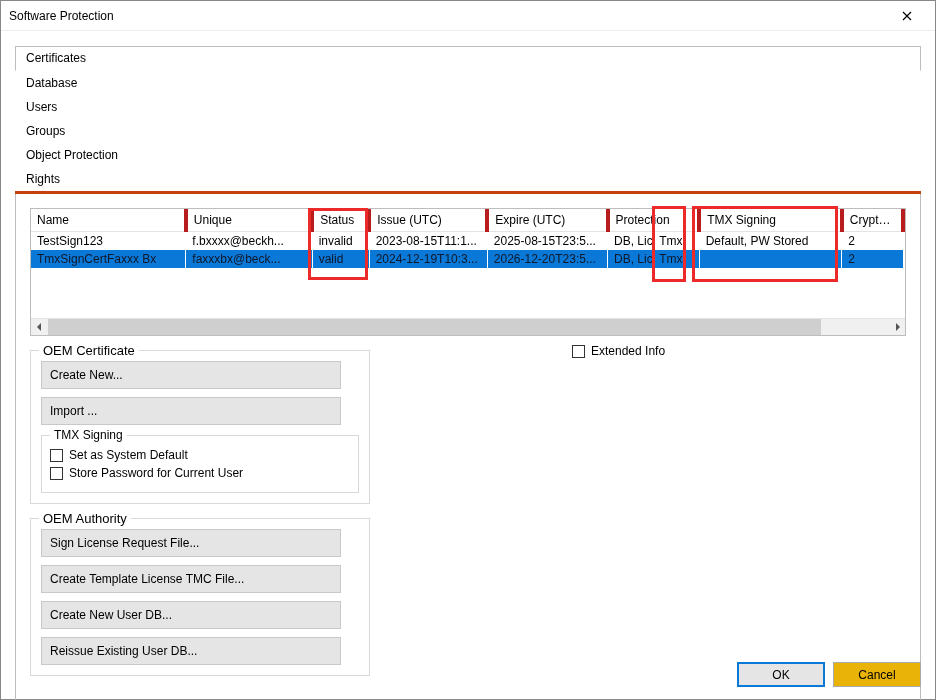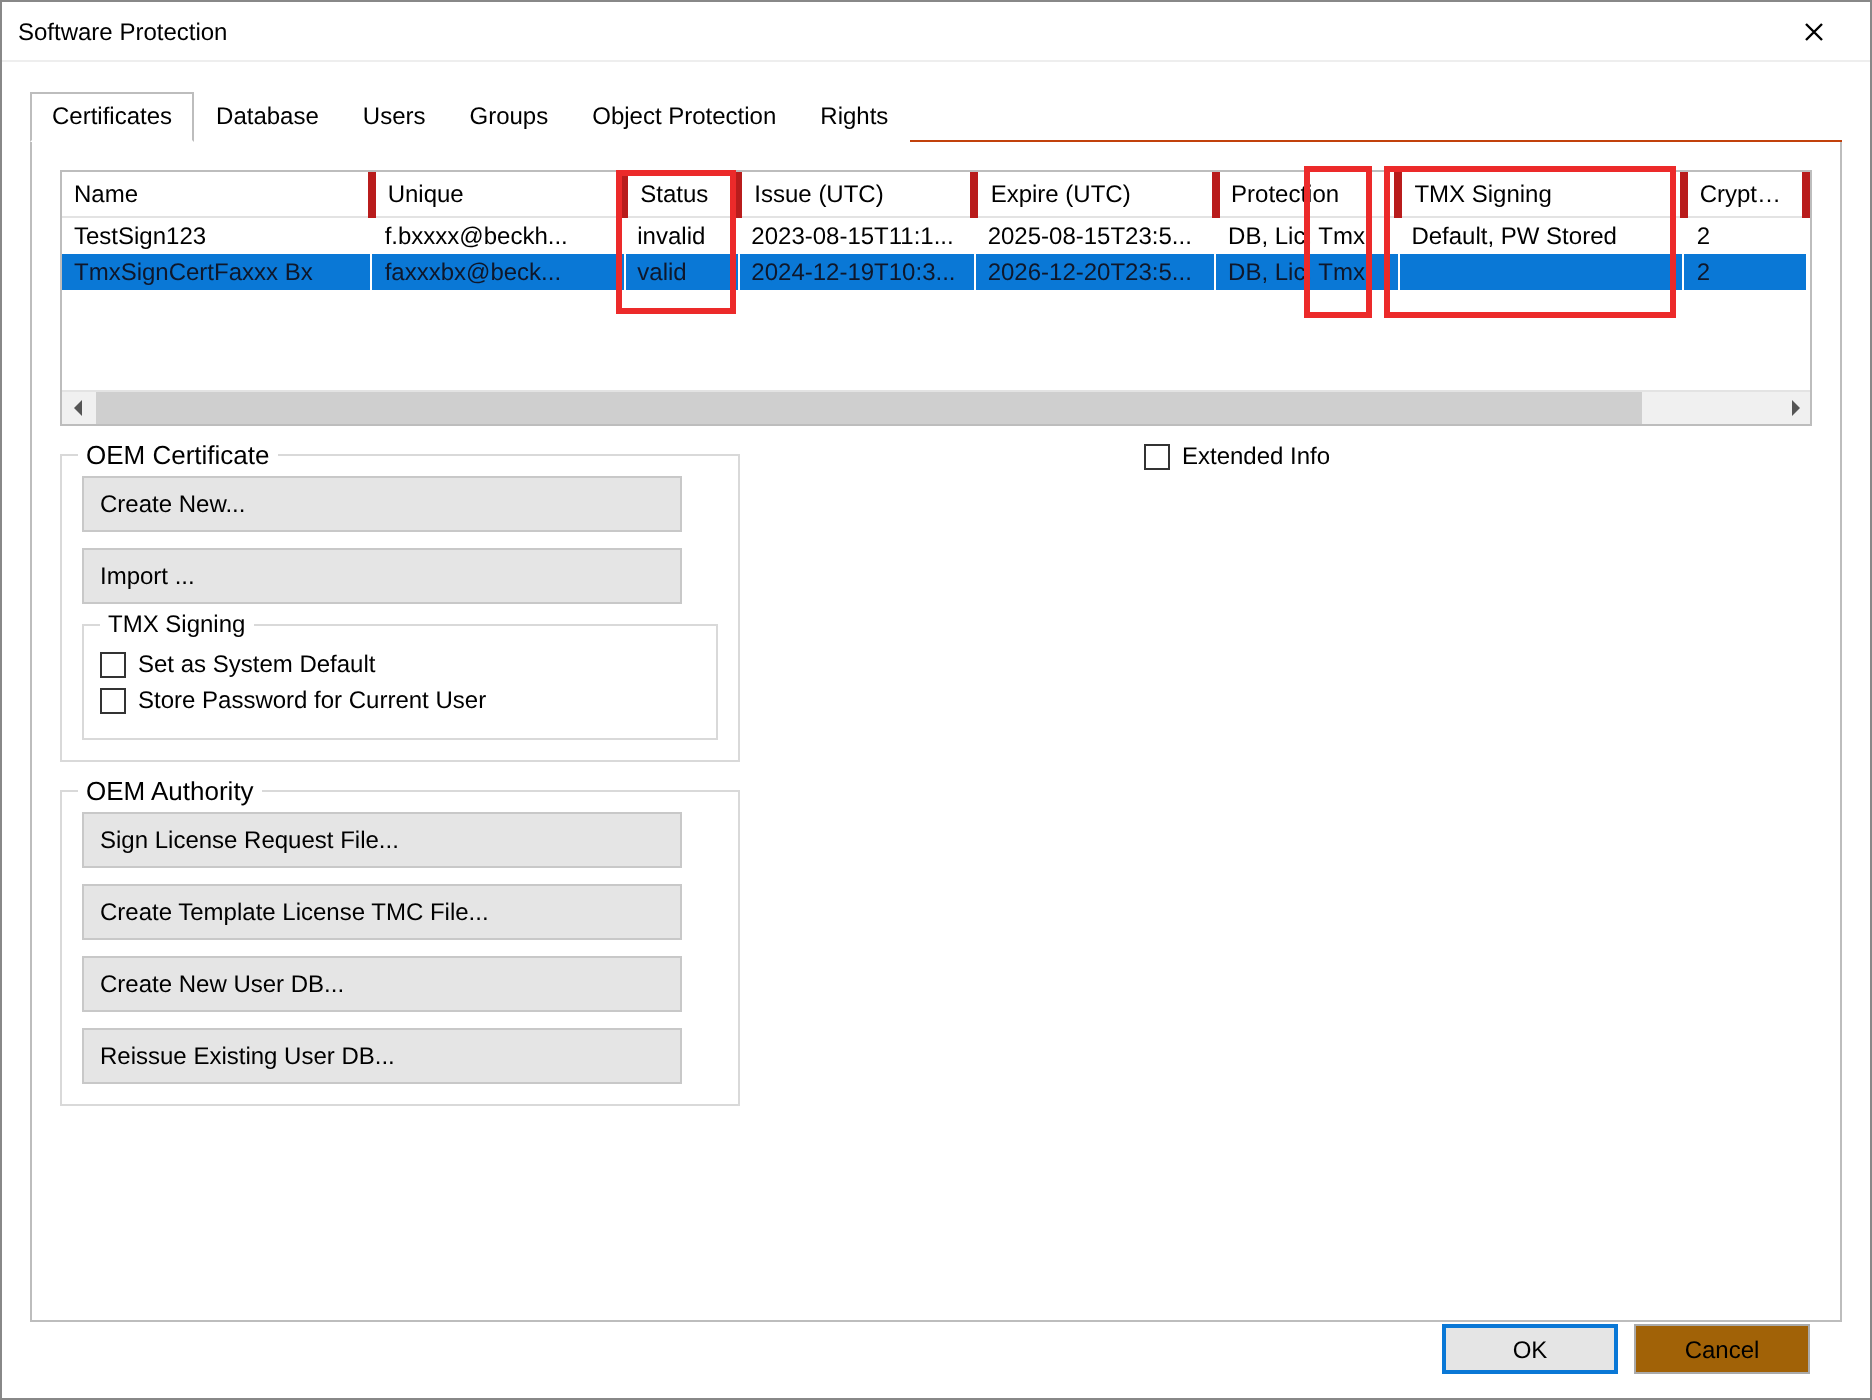--- a/index.html
+++ b/index.html
@@ -8,21 +8,21 @@
     width:936px; height:700px; background:#fff; border:1px solid #888; position:relative;
   }
   .titlebar {
     height:30px; display:flex; align-items:center; justify-content:space-between;
     padding:0 8px; border-bottom:1px solid #eee;
   }
   .titlebar .title { font-size:12px; }
   .close-btn { width:40px; height:30px; display:flex; align-items:center; justify-content:center; cursor:default;}
   .close-btn svg { width:10px; height:10px; }
   .client { padding:14px 14px 0 14px; }
-  .tabstrip { display:flex; border-bottom:1px solid #c2410c; }
+  .tabstrip { display:flex; border-bottom:4px solid #c2410c;flex-direction:column; }
   .tab {
     padding:4px 10px 5px 10px; border:1px solid transparent; border-bottom:none;
     margin-right:0px; position:relative; top:1px; background:#fff; cursor:default;
   }
   .tab.active {
     border-color:#bdbdbd; border-bottom:1px solid #fff; background:#fff;
   }
   .tabpage {
     border:1px solid #bdbdbd; border-top:none; padding:14px; height:590px; position:relative;
   }
@@ -66,24 +66,24 @@
   .wide-btn {
     display:block; width:300px; text-align:left; padding:6px 8px; margin:0 0 8px 0;
     background:#e5e5e5; border:1px solid #c8c8c8; font:inherit; cursor:default;
   }
   .wide-btn:last-child { margin-bottom:0; }
   .chk-row { display:flex; align-items:center; gap:6px; margin:4px 0; }
   .chk-box { width:13px; height:13px; border:1px solid #333; background:#fff; display:inline-block;}
   .extended { position:absolute; left:556px; top:238px; display:flex; align-items:center; gap:6px; }
   
   .footer {
-    position:absolute; right:30px; bottom:12px; display:flex; gap:8px;
+    position:absolute; right:14px; bottom:12px; display:flex; gap:8px;
   }
   .dlg-btn {
-    width:88px; height:25px; border:1px solid #aaa; background:#a16207; font:inherit; cursor:default;
+    width:88px; height:25px; border:1px solid #aaa; background:#eab308; font:inherit; cursor:default;
   }
   .dlg-btn.primary { border:2px solid #0a78d6; background:#e5e5e5; }
   
   .c-name{width:152px;} .c-uniq{width:124px;} .c-status{width:56px;} .c-issue{width:116px;}
   .c-expire{width:118px;} .c-perm{width:90px;} .c-tmx{width:140px;} .c-crypto{width:60px;}
   .grid-area{position:relative;}
 </style>
 </head>
 <body>
 

